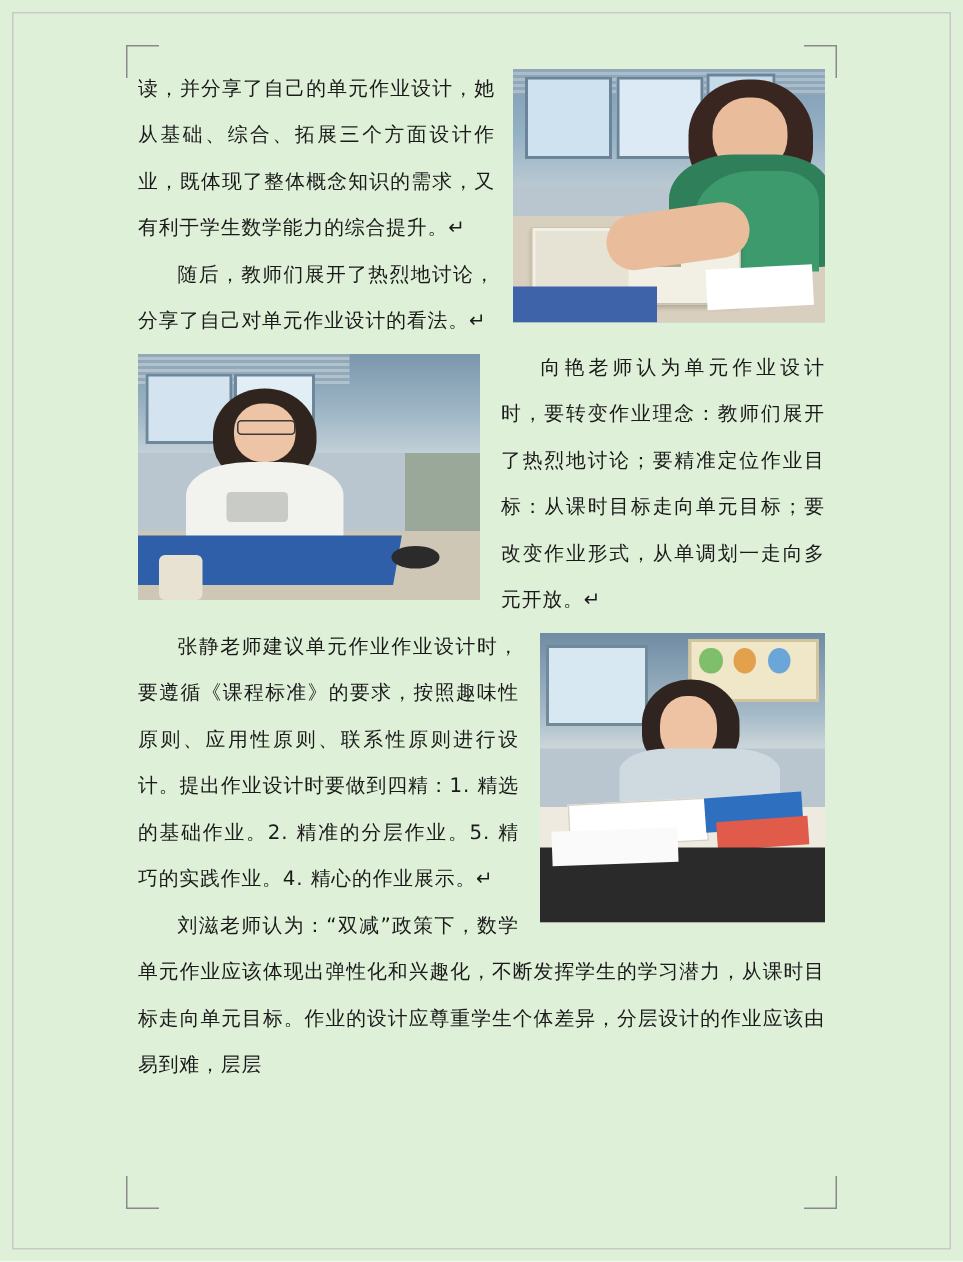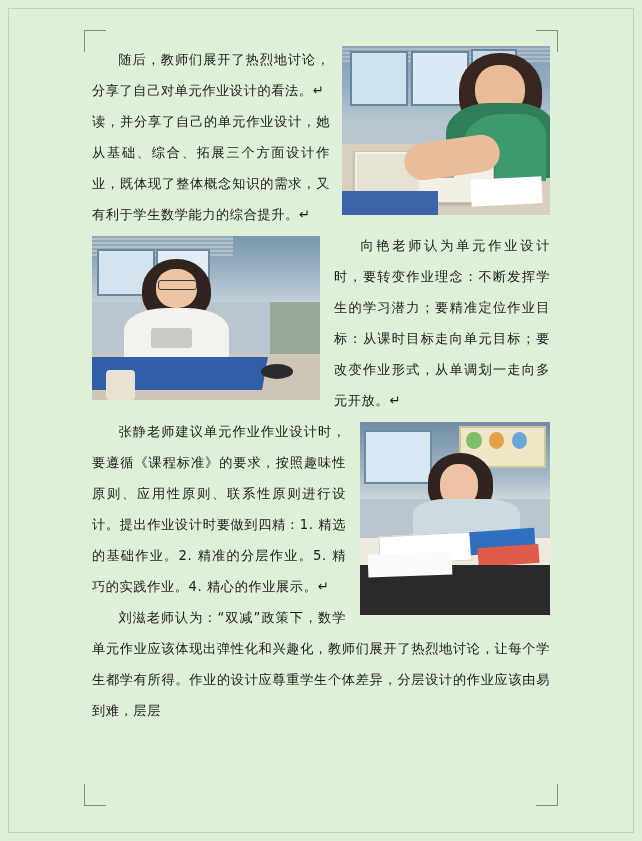--- a/index.html
+++ b/index.html
@@ -179,42 +179,42 @@
       <div class="p1-body"></div>
       <div class="p1-body2"></div>
       <div class="p1-book"></div>
       <div class="p1-bookl"></div>
       <div class="p1-bookpic"></div>
       <div class="p1-arm"></div>
       <div class="p1-blue"></div>
       <div class="p1-paper"></div>
     </div>
 
+    <p class="para">读，并分享了自己的单元作业设计，她从基础、综合、拓展三个方面设计作业，既体现了整体概念知识的需求，又有利于学生数学能力的综合提升。↵</p>
+
     <p class="para indent">随后，教师们展开了热烈地讨论，分享了自己对单元作业设计的看法。↵</p>
-
-    <p class="para">读，并分享了自己的单元作业设计，她从基础、综合、拓展三个方面设计作业，既体现了整体概念知识的需求，又有利于学生数学能力的综合提升。↵</p>
 
     <div class="photo img-2">
       <div class="p2-wall"></div>
       <div class="p2-blind"></div>
       <div class="p2-win1"></div>
       <div class="p2-win2"></div>
       <div class="p2-board"></div>
       <div class="p2-desk"></div>
       <div class="p2-hair"></div>
       <div class="p2-face"></div>
       <div class="p2-glass"></div>
       <div class="p2-shirt"></div>
       <div class="p2-graphic"></div>
       <div class="p2-pad"></div>
       <div class="p2-mouse"></div>
       <div class="p2-cup"></div>
     </div>
 
-    <p class="para indent">向艳老师认为单元作业设计时，要转变作业理念：不断发挥学生的学习潜力；要精准定位作业目标：从课时目标走向单元目标；要改变作业形式，从单调划一走向多元开放。↵</p>
+    <p class="para indent">向艳老师认为单元作业设计时，要转变作业理念：教师们展开了热烈地讨论；要精准定位作业目标：从课时目标走向单元目标；要改变作业形式，从单调划一走向多元开放。↵</p>
 
     <div class="photo img-3">
       <div class="p3-wall"></div>
       <div class="p3-win"></div>
       <div class="p3-poster"></div>
       <div class="p3-pdot1"></div>
       <div class="p3-pdot2"></div>
       <div class="p3-pdot3"></div>
       <div class="p3-desk"></div>
       <div class="p3-hair"></div>
@@ -222,16 +222,16 @@
       <div class="p3-shirt"></div>
       <div class="p3-bookA"></div>
       <div class="p3-bookB"></div>
       <div class="p3-bookC"></div>
       <div class="p3-darkdesk"></div>
       <div class="p3-sheet"></div>
     </div>
 
     <p class="para indent">张静老师建议单元作业作业设计时，要遵循《课程标准》的要求，按照趣味性原则、应用性原则、联系性原则进行设计。提出作业设计时要做到四精：1. 精选的基础作业。2. 精准的分层作业。5. 精巧的实践作业。4. 精心的作业展示。↵</p>
 
-    <p class="para indent">刘滋老师认为：“双减”政策下，数学单元作业应该体现出弹性化和兴趣化，教师们展开了热烈地讨论，让每个学生都学有所得。作业的设计应尊重学生个体差异，分层设计的作业应该由易到难，层层</p>
+    <p class="para indent">刘滋老师认为：“双减”政策下，数学单元作业应该体现出弹性化和兴趣化，不断发挥学生的学习潜力，从课时目标走向单元目标。作业的设计应尊重学生个体差异，分层设计的作业应该由易到难，层层</p>
 
   </div>
 </div>
 
 </body></html>

